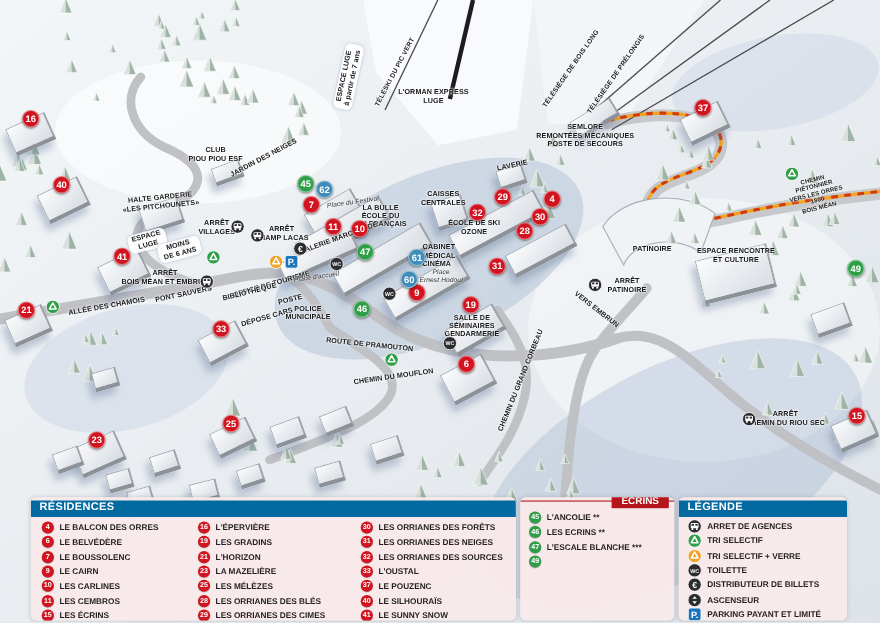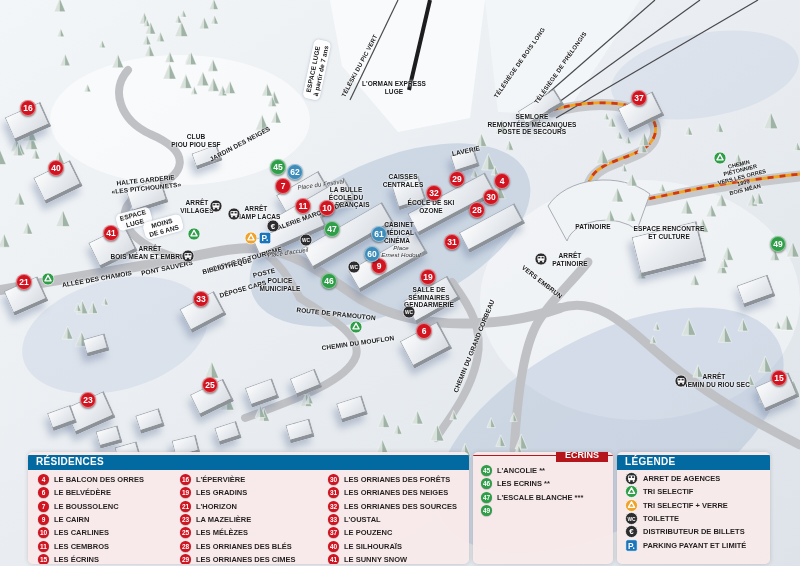--- a/index.html
+++ b/index.html
@@ -723,20 +723,28 @@
         </div>
         <div class="lrow">
           <div class="licon"><svg width="13" height="13" viewBox="0 0 14 14" xmlns="http://www.w3.org/2000/svg">
               <circle cx="7" cy="7" r="6.5" fill="#2d2d30" stroke="#ffffff" stroke-width="0.8"></circle>
               <text x="7" y="10" font-size="8.5" font-weight="bold" fill="#fff" text-anchor="middle" font-family="Liberation Sans,sans-serif">€</text>
             </svg></div>
           <div class="row-label">DISTRIBUTEUR DE BILLETS</div>
         </div>
         <div class="lrow">
           <div class="licon"><svg width="13" height="13" viewBox="0 0 14 14" xmlns="http://www.w3.org/2000/svg">
+              <circle cx="7" cy="7" r="6.5" fill="#2d2d30" stroke="#ffffff" stroke-width="0.8"></circle>
+              <path d="M4.8 5.8 L7 3.2 L9.2 5.8 Z" fill="#fff"></path>
+              <path d="M4.8 8.2 L7 10.8 L9.2 8.2 Z" fill="#fff"></path>
+            </svg></div>
+          <div class="row-label">ASCENSEUR</div>
+        </div>
+        <div class="lrow">
+          <div class="licon"><svg width="13" height="13" viewBox="0 0 14 14" xmlns="http://www.w3.org/2000/svg">
               <rect x="0.8" y="0.8" width="12.4" height="12.4" rx="2.2" fill="#1b75bb" stroke="#fff" stroke-width="0.8"></rect>
       <text x="7" y="10.6" font-size="9" font-weight="bold" fill="#fff" text-anchor="middle" font-family="Liberation Sans,sans-serif">P.</text>
             </svg></div>
           <div class="row-label">PARKING PAYANT ET LIMITÉ</div>
         </div>
       </div>
   </div>
 
 </div>
 

